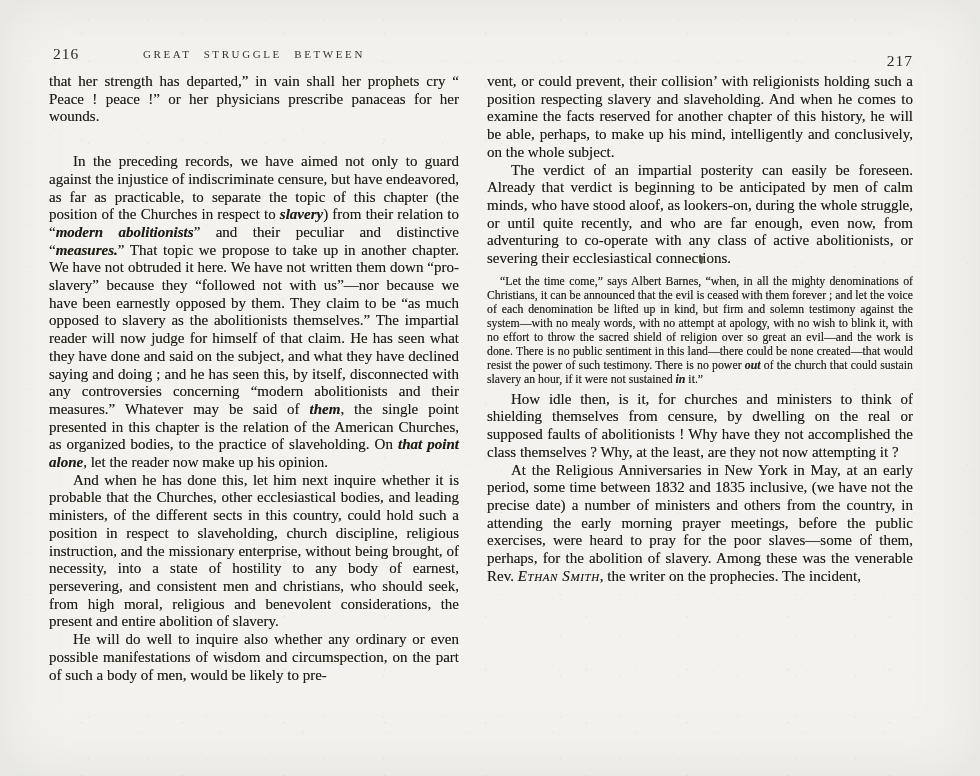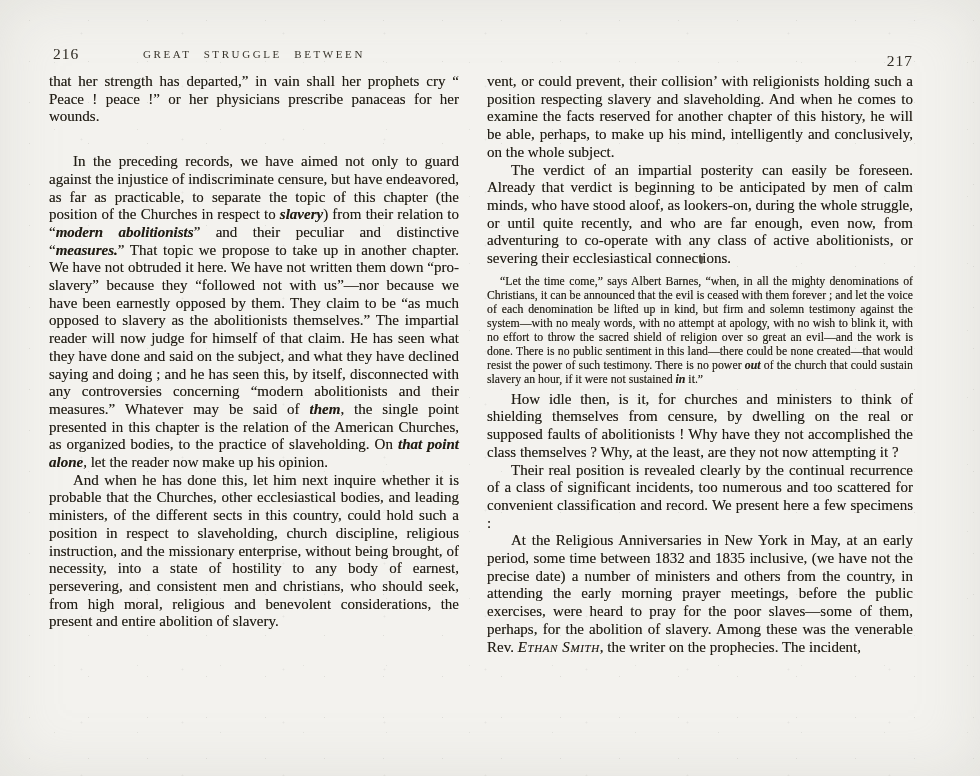--- a/index.html
+++ b/index.html
@@ -67,32 +67,32 @@
 
   <div class="page page-left">
     <div class="pagehead">
       <span class="pagenum">216</span>
       <span class="runhead">GREAT STRUGGLE BETWEEN</span>
     </div>
     <div class="pagebody">
       <p class="continuation gap-after">that her strength has departed,” in vain shall her prophets cry “ Peace ! peace !” or her physicians prescribe panaceas for her wounds.</p>
       <p>In the preceding records, we have aimed not only to guard against the injustice of indiscriminate censure, but have endeavored, as far as practicable, to separate the topic of this chapter (the position of the Churches in respect to <em>slavery</em>) from their relation to “<em>modern abolitionists</em>” and their peculiar and distinctive “<em>measures.</em>”  That topic we propose to take up in another chapter.  We have not obtruded it here.  We have not written them down “pro-slavery” because they “followed not with us”—nor because we have been earnestly opposed by them.  They claim to be “as much opposed to slavery as the abolitionists themselves.”  The impartial reader will now judge for himself of that claim.  He has seen what they have done and said on the subject, and what they have declined saying and doing ; and he has seen this, by itself, disconnected with any controversies concerning “modern abolitionists and their measures.”  Whatever may be said of <em>them</em>, the single point presented in this chapter is the relation of the American Churches, as organized bodies, to the practice of slaveholding.  On <em>that point alone</em>, let the reader now make up his opinion.</p>
       <p>And when he has done this, let him next inquire whether it is probable that the Churches, other ecclesiastical bodies, and leading ministers, of the different sects in this country, could hold such a position in respect to slaveholding, church discipline, religious instruction, and the missionary enterprise, without being brought, of necessity, into a state of hostility to any body of earnest, persevering, and consistent men and christians, who should seek, from high moral, religious and benevolent considerations, the present and entire abolition of slavery.</p>
+      <p>He will do well to inquire also whether any ordinary or even possible manifestations of wisdom and circumspection, on the part of such a body of men, would be likely to pre-</p>
     </div>
   </div>
 
   <div class="page page-right">
     <div class="pagehead">
       <span class="pagenum">217</span>
     </div>
     <div class="pagebody">
       <p class="continuation">vent, or could prevent, their collision’ with religionists holding such a position respecting slavery and slaveholding.  And when he comes to examine the facts reserved for another chapter of this history, he will be able, perhaps, to make up his mind, intelligently and conclusively, on the whole subject.</p>
       <p>The verdict of an impartial posterity can easily be foreseen. Already that verdict is beginning to be anticipated by men of calm minds, who have stood aloof, as lookers-on, during the whole struggle, or until quite recently, and who are far enough, even now, from adventuring to co-operate with any class of active abolitionists, or severing their ecclesiastical connections.</p>
       <p class="block-quote">“Let the time come,” says Albert Barnes, “when, in all the mighty denominations of Christians, it can be announced that the evil is ceased with them forever ; and let the voice of each denomination be lifted up in kind, but firm and solemn testimony against the system—with no mealy words, with no attempt at apology, with no wish to blink it, with no effort to throw the sacred shield of religion over so great an evil—and the work is done.  There is no public sentiment in this land—there could be none created—that would resist the power of such testimony.  There is no power <em>out</em> of the church that could sustain slavery an hour, if it were not sustained <em>in</em> it.”</p>
       <p>How idle then, is it, for churches and ministers to think of shielding themselves from censure, by dwelling on the real or supposed faults of abolitionists !  Why have they not accomplished the class themselves ?  Why, at the least, are they not now attempting it ?</p>
-      <p>Their real position is revealed clearly by the continual recurrence of a class of significant incidents, too numerous and too scattered for convenient classification and record.  We present here a few specimens :</p>
       <p>At the Religious Anniversaries in New York in May, at an early period, some time between 1832 and 1835 inclusive, (we have not the precise date) a number of ministers and others from the country, in attending the early morning prayer meetings, before the public exercises, were heard to pray for the poor slaves—some of them, perhaps, for the abolition of slavery.  Among these was the venerable Rev. <span class="sc">Ethan Smith</span>, the writer on the prophecies.  The incident,</p>
     </div>
   </div>
 
   <div class="speck speck-quote-mark"></div>
 
 </div>
 
 </body></html>

